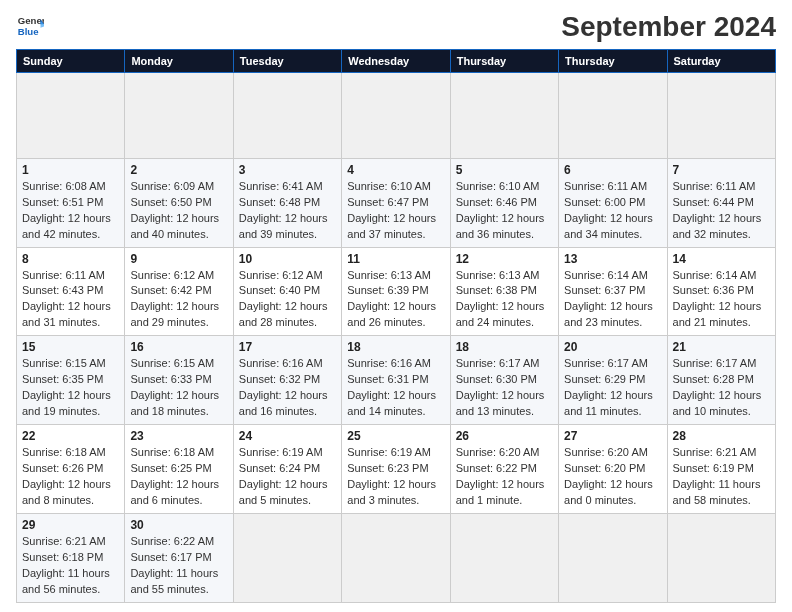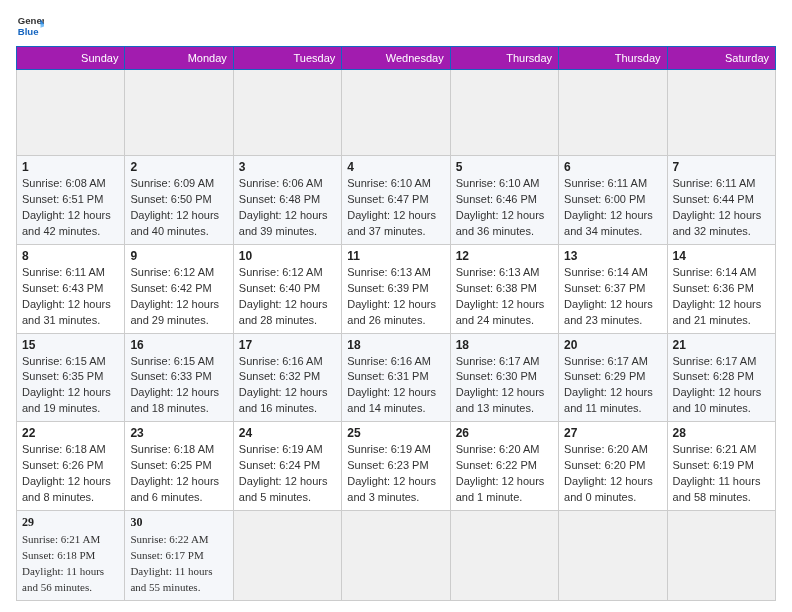--- a/index.html
+++ b/index.html
@@ -42,25 +42,25 @@
     .location {
       font-size: 14px;
       color: #555;
     }
     .calendar {
       width: 100%;
       border-collapse: collapse;
       table-layout: fixed;
     }
     .calendar th {
-      background: #a21caf;
+      background: #0f172a;
       color: #fff;
       font-size: 11px;
-      font-weight: normal;
-      text-align: right;
+      font-weight: bold;
+      text-align: left;
       padding: 5px 6px;
       border: 1px solid #1565c0;
     }
     .calendar td {
       vertical-align: top;
       border: 1px solid #ccc;
       padding: 4px 5px;
       font-size: 9px;
       color: #333;
       height: 86px;
@@ -79,37 +79,37 @@
     .day-info {
       font-size: 11px;
       line-height: 1.45;
       color: #333;
     }
     .empty {
       background: #f0f0f0 !important;
     }
     .last-row td {
       height: 74px;
-      font-family: Liberation Serif, serif;
     }
   </style>
 </head>
 <body>
 
 <div class="page">
   <div class="header">
     <div class="logo">
       <svg class="logo-icon" viewBox="0 0 32 32">
         <text x="2" y="14" font-size="11" font-weight="bold" fill="#333" font-family="Arial">General</text>
         <text x="2" y="26" font-size="11" font-weight="bold" fill="#1565c0" font-family="Arial">Blue</text>
         <polygon points="28,8 32,14 28,14" fill="#1565c0"></polygon>
         <polygon points="28,10 34,16 28,18" fill="#42a5f5" opacity="0.7"></polygon>
       </svg>
     </div>
     <div class="title-block">
+      <div class="month-title">September 2024</div>
     </div>
   </div>
 
   <table class="calendar">
     <thead>
       <tr>
         <th>Sunday</th>
         <th>Monday</th>
         <th>Tuesday</th>
         <th>Wednesday</th>
@@ -138,21 +138,21 @@
           </td>
           <td>
             <span class="day-num">2</span>
             <div class="day-info">Sunrise: 6:09 AM
 Sunset: 6:50 PM
 Daylight: 12 hours
 and 40 minutes.</div>
           </td>
           <td>
             <span class="day-num">3</span>
-            <div class="day-info">Sunrise: 6:06 AM
+            <div class="day-info">Sunrise: 6:41 AM
 Sunset: 6:48 PM
 Daylight: 12 hours
 and 39 minutes.</div>
           </td>
           <td>
             <span class="day-num">4</span>
             <div class="day-info">Sunrise: 6:10 AM
 Sunset: 6:47 PM
 Daylight: 12 hours
 and 37 minutes.</div>

